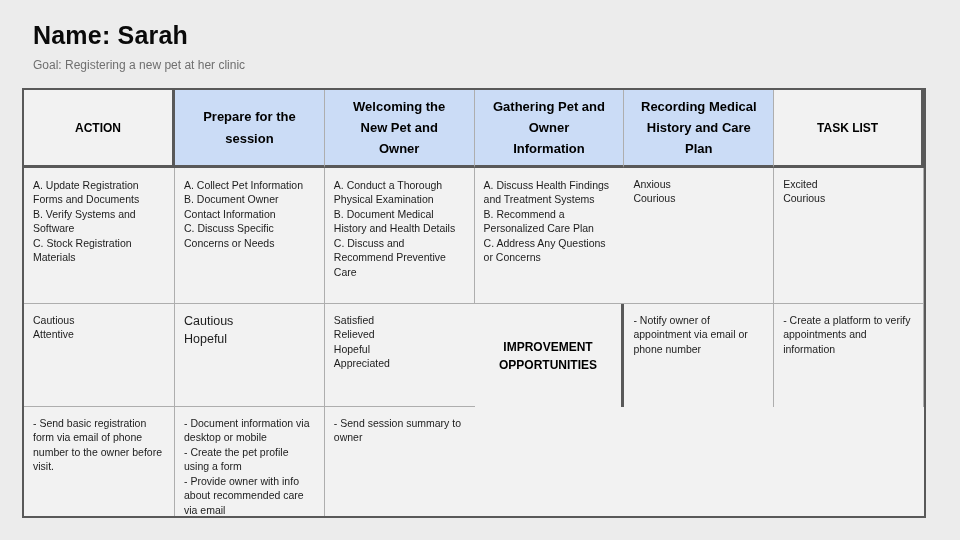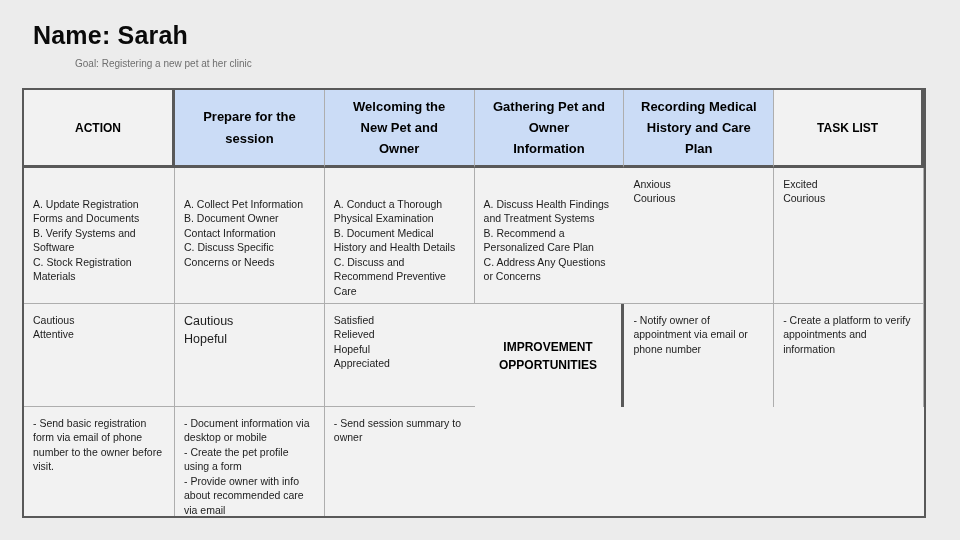--- a/index.html
+++ b/index.html
@@ -17,21 +17,21 @@
     background:var(--page-bg);
     font-family:"Liberation Sans", sans-serif;
     position:relative;
   }
   .title-block{position:absolute;left:33px;top:20px;}
   .page-title{
     font-size:25px;font-weight:bold;color:#0a0a0a;line-height:1.25;
     letter-spacing:.2px;
   }
   .page-subtitle{
-    margin-top:7px;font-size:10px;color:var(--subtitle-gray);line-height:1.2;margin-left:42px;
+    margin-top:7px;font-size:12px;color:var(--subtitle-gray);line-height:1.2;
   }
   .journey-table{
     position:absolute;left:22px;top:88px;width:904px;height:430px;
     border:2px solid var(--grid-dark);
     display:grid;
     grid-template-columns:151px repeat(5,1fr);
     grid-template-rows:78px 136px 103px 1fr;
     background:var(--cell-fill);
   }
   .cell{
@@ -55,21 +55,21 @@
   .cell.stage-header{
     background:var(--header-fill);
     display:flex;align-items:center;justify-content:center;
     text-align:center;font-weight:bold;font-size:13px;color:#000;
     line-height:1.62;padding:0 10px;white-space:pre-line;
   }
   .cell.content{
     font-size:10.5px;color:var(--text-dark);line-height:1.38;
     padding:9px 10px 8px 9px;white-space:pre-line;
   }
-  .cell.content.task{padding-top:29px;}
+  .cell.content.task{padding-top:10px;}
   .cell.content.feel-big{font-size:12.5px;line-height:1.4;}
 </style>
 </head>
 <body>
 
 <div class="title-block">
   <div class="page-title">Name: Sarah</div>
   <div class="page-subtitle">Goal: Registering a new pet at her clinic</div>
 </div>
 

